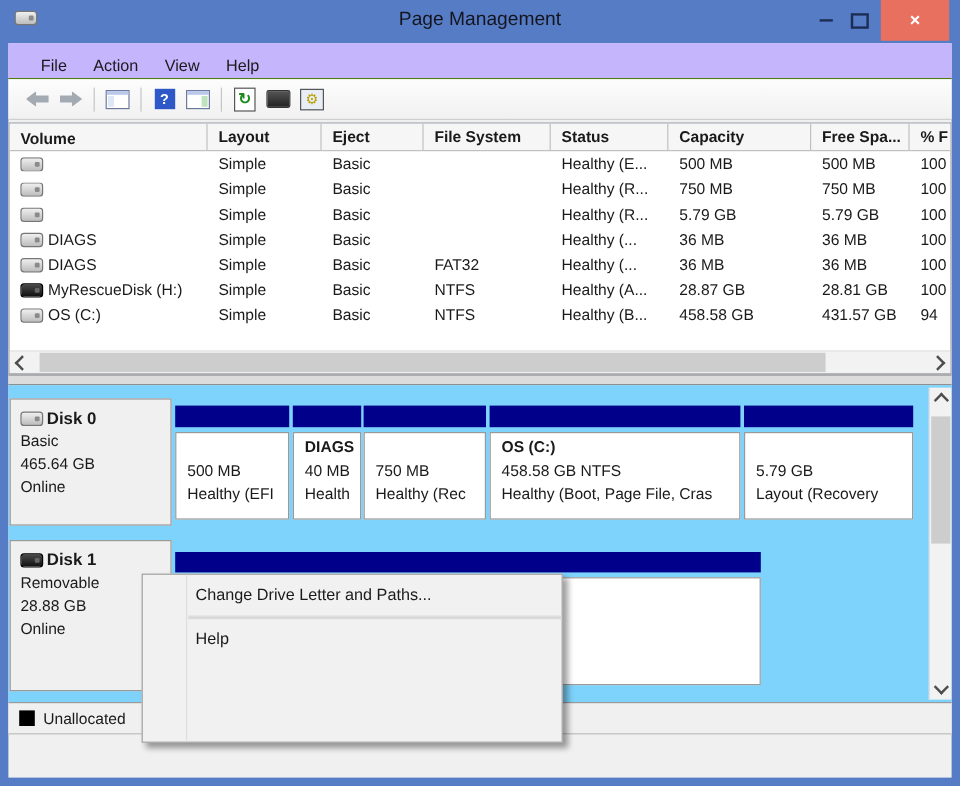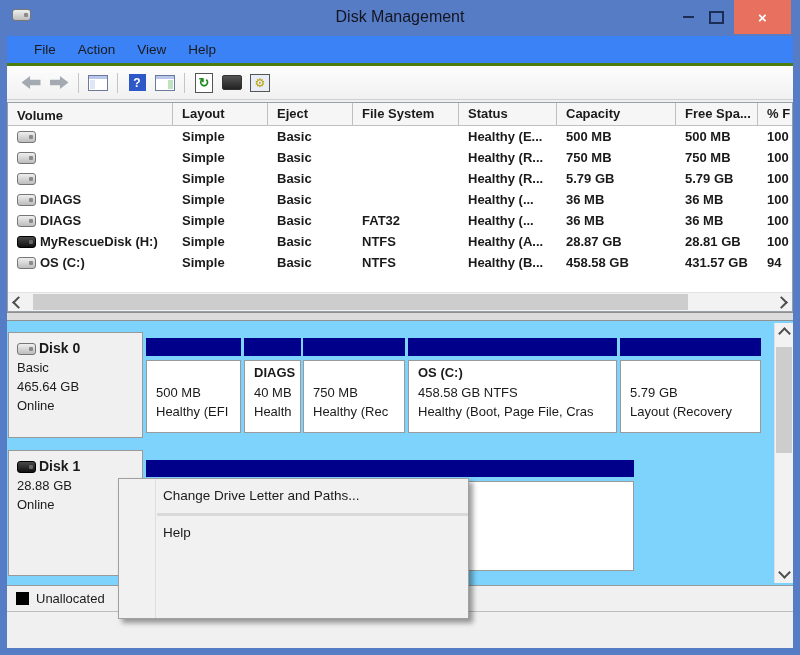--- a/index.html
+++ b/index.html
@@ -10,42 +10,42 @@
   .appicon{position:absolute;left:12px;top:9px;}
   .title{position:absolute;left:0;right:0;top:8px;text-align:center;font-size:16px;color:#15151f;}
   .cap{position:absolute;top:0;height:34px;display:flex;align-items:center;justify-content:center;}
   .cap.min{right:100px;width:24px;}
   .cap.max{right:72px;width:24px;}
   .cap.close{right:9px;width:57px;background:#e8705f;color:#fff;font-size:15px;font-weight:bold;}
   .dash{width:11px;height:2px;background:#1c2d55;}
   .sq{width:11px;height:9px;border:2px solid #1c2d55;background:transparent;}
   
   .client{position:absolute;left:7px;right:7px;top:36px;bottom:7px;background:#f0f0f0;}
-  .menubar{position:absolute;left:0;right:0;top:0;height:30px;background:#3b82f6;display:flex;align-items:center;padding-left:16px;border-bottom:3px solid #4d7c0f;box-sizing:border-box;}
+  .menubar{position:absolute;left:0;right:0;top:0;height:30px;background:#c4b5fd;display:flex;align-items:flex-end;padding-left:16px;border-bottom:1px solid #4d7c0f;box-sizing:border-box;}
   .menu-item{padding:3px 11px;font-size:13.5px;}
   .toolbar{position:absolute;left:0;right:0;top:30px;height:34px;background:linear-gradient(#fdfdfd,#f1f1f1);border-bottom:1px solid #cfcfcf;display:flex;align-items:center;padding-left:10px;box-sizing:border-box;}
   .tbtn{width:24px;height:22px;display:flex;align-items:center;justify-content:center;margin:0 2px;}
   .tsep{width:1px;height:20px;background:#c5c5c5;margin:0 5px;}
   .arrow{width:19px;height:13px;background:#a4aab2;}
   .arrow.back{clip-path:polygon(0 50%,45% 0,45% 28%,100% 28%,100% 72%,45% 72%,45% 100%);}
   .arrow.fwd{clip-path:polygon(100% 50%,55% 0,55% 28%,0 28%,0 72%,55% 72%,55% 100%);}
   .winico{width:18px;height:14px;border:1px solid #6b7a9a;background:#fff;position:relative;}
   .winico::before{content:"";position:absolute;left:0;top:0;right:0;height:3px;background:#b9c8ea;}
   .winico::after{content:"";position:absolute;left:1px;top:4px;width:5px;bottom:1px;background:#dfe6f5;}
   .winico.right::after{left:auto;right:1px;background:#bfe3bf;}
   .helpico{width:17px;height:17px;background:#2e58c8;color:#fff;font-weight:bold;font-size:12px;display:flex;align-items:center;justify-content:center;}
   .docico{width:16px;height:18px;border:1px solid #555;background:#fff;color:#1d8a1d;font-size:13px;font-weight:bold;display:flex;align-items:center;justify-content:center;}
   .diskico2{width:18px;height:13px;border:1px solid #333;background:linear-gradient(#555,#222);border-radius:2px;}
   .gearico{width:18px;height:16px;border:1px solid #555;background:#e9edf5;color:#b8a000;font-size:12px;display:flex;align-items:center;justify-content:center;}
   
   .listview{position:absolute;left:0;right:0;top:66px;height:210px;background:#fff;border:1px solid #9aa0a8;box-sizing:border-box;overflow:hidden;}
   .lv-header{display:flex;height:22px;background:#f6f6f6;border-bottom:1px solid #c0c0c0;}
   .hcell{box-sizing:border-box;border-right:1px solid #c0c0c0;padding:3px 0 0 9px;white-space:nowrap;overflow:hidden;flex:none;font-weight:bold;}
   .lv-body{height:168px;}
-  .vrow{display:flex;height:21px;align-items:center;font-weight:bold;}
+  .vrow{display:flex;height:21px;align-items:center;}
   .vcell{box-sizing:border-box;padding-left:9px;white-space:nowrap;overflow:hidden;flex:none;}
   .c0{width:165px;display:flex;align-items:center;gap:4px;}
   .c1{width:95px;}.c2{width:85px;}.c3{width:106px;}.c4{width:98px;}.c5{width:119px;}.c6{width:82px;}.c7{width:60px;}
   .drive-ico{display:inline-block;width:17px;height:10px;border:1px solid #767676;border-radius:3px;background:linear-gradient(#efefef,#bdbdbd);position:relative;flex:none;}
   .drive-ico::after{content:"";position:absolute;right:2px;top:3px;width:4px;height:4px;background:#8a8a8a;border-radius:1px;}
   .drive-ico.dark{background:linear-gradient(#4a4a4a,#111);border-color:#000;}
   .drive-ico.dark::after{background:#666;}
   
   .hscroll{position:absolute;left:0;right:0;bottom:0;height:18px;background:#f2f2f2;border-top:1px solid #e2e2e2;}
   .sarrow{position:absolute;top:0;width:18px;height:18px;display:flex;align-items:center;justify-content:center;}
@@ -88,21 +88,21 @@
   .cm-item{height:34px;line-height:34px;padding-left:44px;font-size:13.5px;white-space:nowrap;}
   .cm-sep{height:1px;background:#d9d9d9;margin-left:38px;}
 </style>
 </head>
 <body>
 
 <div class="window">
 
   <div class="titlebar">
     <span class="appicon"><span class="drive-ico"></span></span>
-    <span class="title">Disk Management</span>
+    <span class="title">Page Management</span>
     <span class="cap min">
         <span class="dash"></span>
       </span>
     <span class="cap max">
         <span class="sq"></span>
       </span>
     <span class="cap close">×</span>
   </div>
 
   <div class="client">
@@ -322,20 +322,21 @@
           </div>
         </div>
       </div>
 
       <div class="diskgroup disk1">
         <div class="disklabel">
           <div class="dl-name">
               <span class="drive-ico dark"></span>
               <b>Disk 1</b>
             </div>
+          <div>Removable</div>
           <div>28.88 GB</div>
           <div>Online</div>
         </div>
         <div class="part d1part">
           <div class="pbar"></div>
           <div class="pbox"></div>
         </div>
       </div>
 
       <div class="vscroll">

